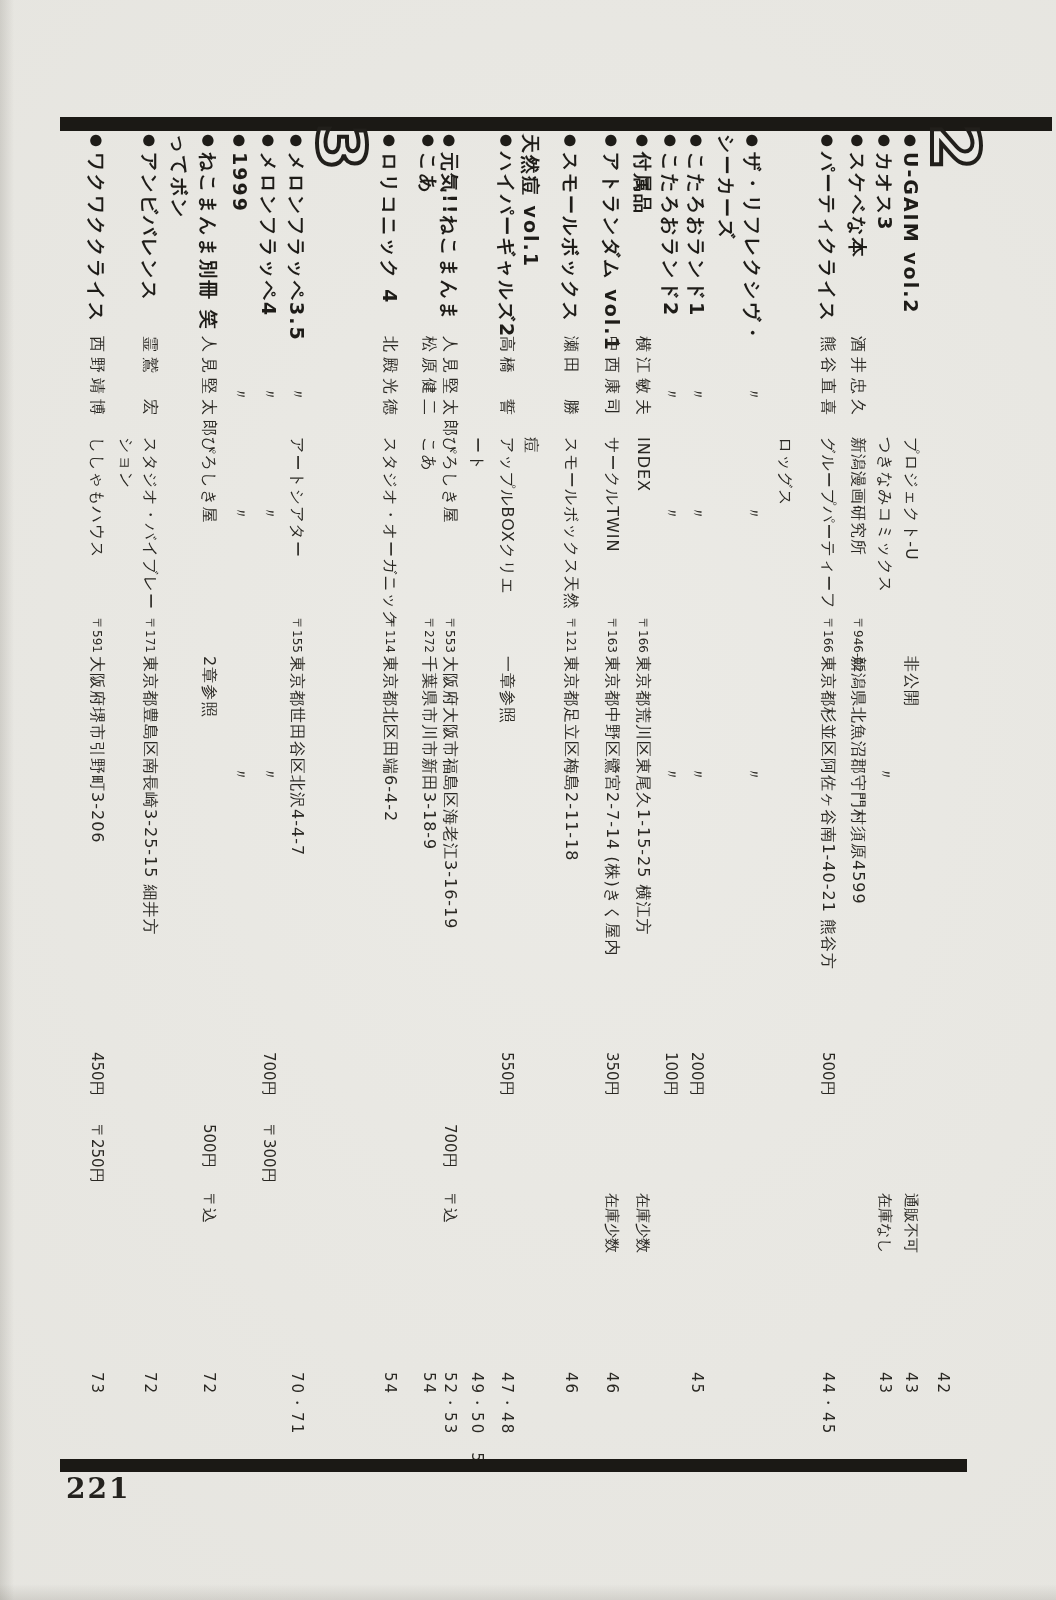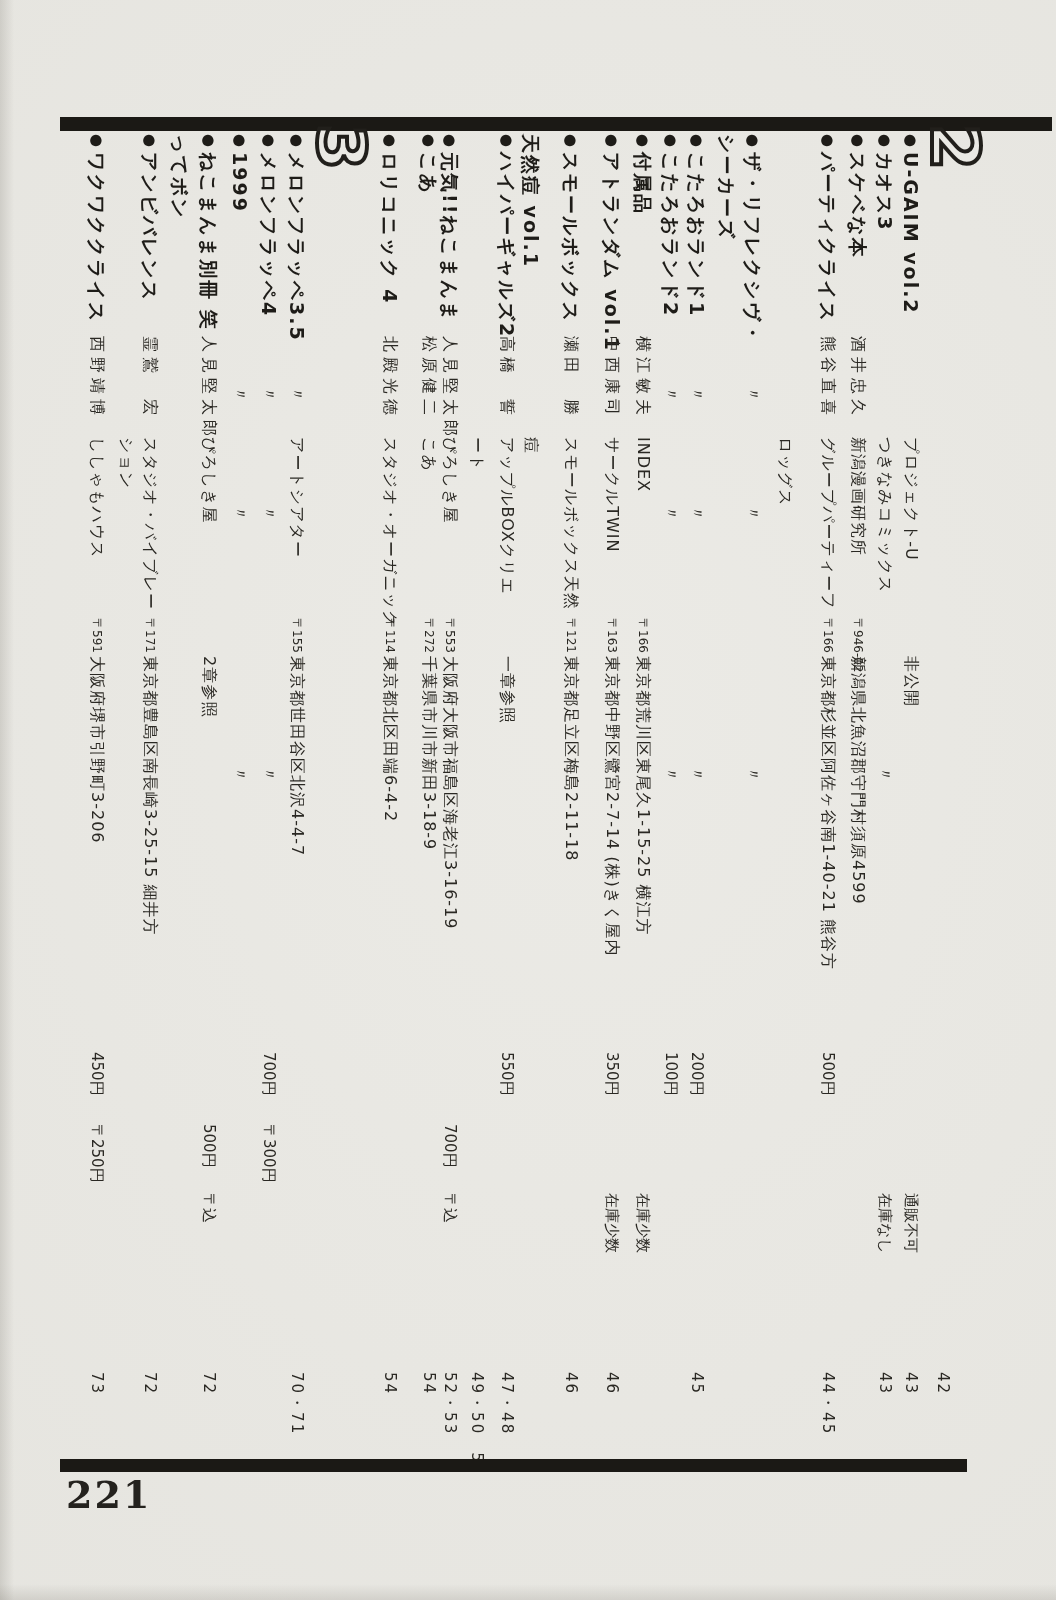--- a/index.html
+++ b/index.html
@@ -7,21 +7,21 @@
   .page{position:absolute;inset:0;background:#eae9e4;color:#262420;}
   .page::before{content:"";position:absolute;inset:0;pointer-events:none;
     background:linear-gradient(90deg,rgba(60,55,45,.14),rgba(60,55,45,0) 14px),
                linear-gradient(0deg,rgba(60,55,45,.12),rgba(60,55,45,0) 16px),
                radial-gradient(140% 120% at 55% 45%,rgba(255,255,255,.05),rgba(90,85,70,.05));}
   .rule{position:absolute;background:#1b1915;}
   .rule.top{left:60px;top:117px;width:992px;height:14px;}
   .rule.bottom{left:60px;top:1459px;width:907px;height:13px;}
   .footer-num{position:absolute;left:66px;top:1472px;
     font-family:"DejaVu Serif","Liberation Serif",serif;font-weight:bold;
-    font-size:38px;letter-spacing:2px;color:#24221e;}
+    font-size:28px;letter-spacing:2px;color:#24221e;}
   
   .rot{position:absolute;left:1056px;top:0;width:1600px;height:1056px;
     transform:rotate(90deg);transform-origin:0 0;}
   .numeral{position:absolute;left:124px;line-height:.92;font-weight:bold;
     font-size:66px;color:#eae9e4;-webkit-text-stroke:4px #211f1b;letter-spacing:0;}
   .row{position:absolute;left:0;width:1600px;height:24px;}
   .cell{position:absolute;top:0;line-height:24px;white-space:nowrap;color:#2a2823;}
   .bullet{position:absolute;left:134px;top:0;line-height:24px;font-size:15px;color:#1e1c18;}
   .bulleted .bullet::before{content:"\25CF";}
   .title{left:152px;font-weight:bold;font-size:19px;letter-spacing:2px;color:#1e1c18;}

